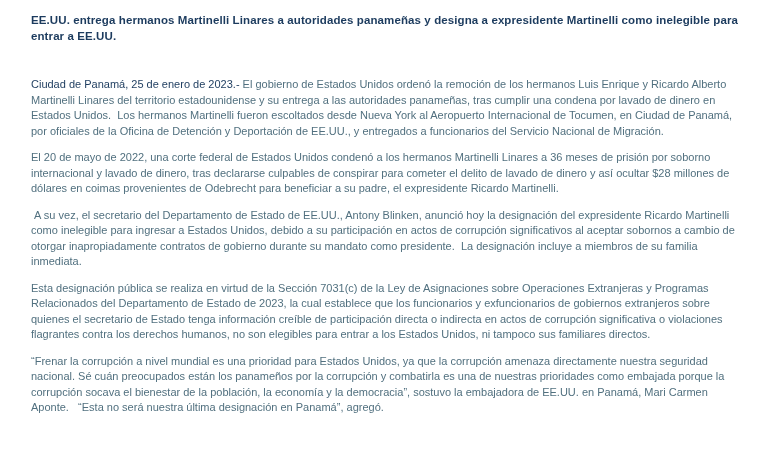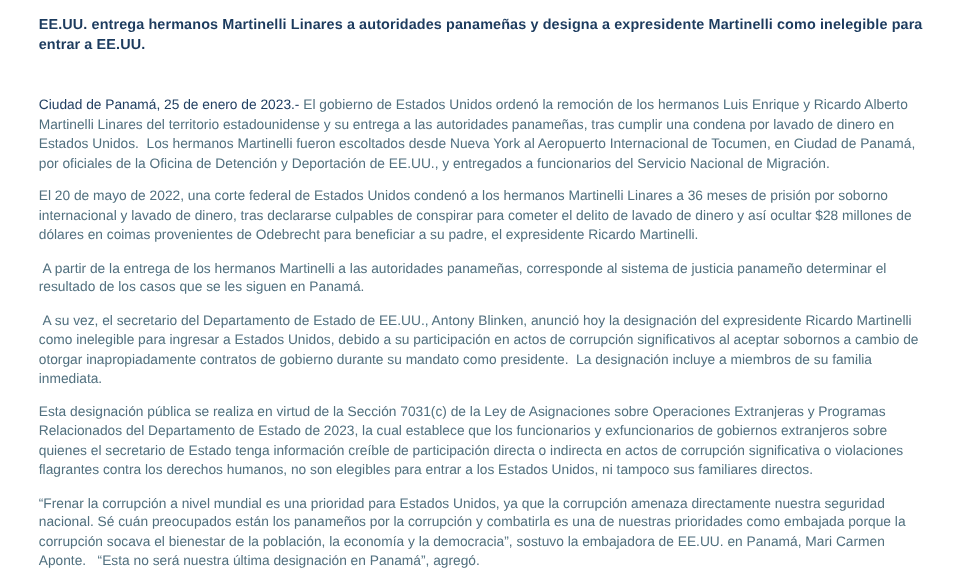--- a/index.html
+++ b/index.html
@@ -44,20 +44,19 @@
 </head>
 <body>
 
 <article class="document">
   <h1 class="article-title">EE.UU. entrega hermanos Martinelli Linares a autoridades panameñas y designa a expresidente Martinelli como inelegible para entrar a EE.UU.</h1>
 
   <p class="paragraph"><strong class="dateline">Ciudad de Panamá, 25 de enero de 2023.-</strong><span> El gobierno de Estados Unidos ordenó la remoción de los hermanos Luis Enrique y Ricardo Alberto Martinelli Linares del territorio estadounidense y su entrega a las autoridades panameñas, tras cumplir una condena por lavado de dinero en Estados Unidos.  Los hermanos Martinelli fueron escoltados desde Nueva York al Aeropuerto Internacional de Tocumen, en Ciudad de Panamá, por oficiales de la Oficina de Detención y Deportación de EE.UU., y entregados a funcionarios del Servicio Nacional de Migración.</span></p>
 
   <p class="paragraph">El 20 de mayo de 2022, una corte federal de Estados Unidos condenó a los hermanos Martinelli Linares a 36 meses de prisión por soborno internacional y lavado de dinero, tras declararse culpables de conspirar para cometer el delito de lavado de dinero y así ocultar $28 millones de dólares en coimas provenientes de Odebrecht para beneficiar a su padre, el expresidente Ricardo Martinelli.</p>
 
-  <p class="paragraph"> A partir de la entrega de los hermanos Martinelli a las autoridades panameñas, corresponde al sistema de justicia panameño determinar el resultado de los casos que se les siguen en Panamá.</p>
 
   <p class="paragraph"> A su vez, el secretario del Departamento de Estado de EE.UU., Antony Blinken, anunció hoy la designación del expresidente Ricardo Martinelli como inelegible para ingresar a Estados Unidos, debido a su participación en actos de corrupción significativos al aceptar sobornos a cambio de otorgar inapropiadamente contratos de gobierno durante su mandato como presidente.  La designación incluye a miembros de su familia inmediata.</p>
 
   <p class="paragraph">Esta designación pública se realiza en virtud de la Sección 7031(c) de la Ley de Asignaciones sobre Operaciones Extranjeras y Programas Relacionados del Departamento de Estado de 2023, la cual establece que los funcionarios y exfuncionarios de gobiernos extranjeros sobre quienes el secretario de Estado tenga información creíble de participación directa o indirecta en actos de corrupción significativa o violaciones flagrantes contra los derechos humanos, no son elegibles para entrar a los Estados Unidos, ni tampoco sus familiares directos.</p>
 
   <p class="paragraph">“Frenar la corrupción a nivel mundial es una prioridad para Estados Unidos, ya que la corrupción amenaza directamente nuestra seguridad nacional. Sé cuán preocupados están los panameños por la corrupción y combatirla es una de nuestras prioridades como embajada porque la corrupción socava el bienestar de la población, la economía y la democracia”, sostuvo la embajadora de EE.UU. en Panamá, Mari Carmen Aponte.   “Esta no será nuestra última designación en Panamá”, agregó.</p>
 </article>
 
 </body></html>

